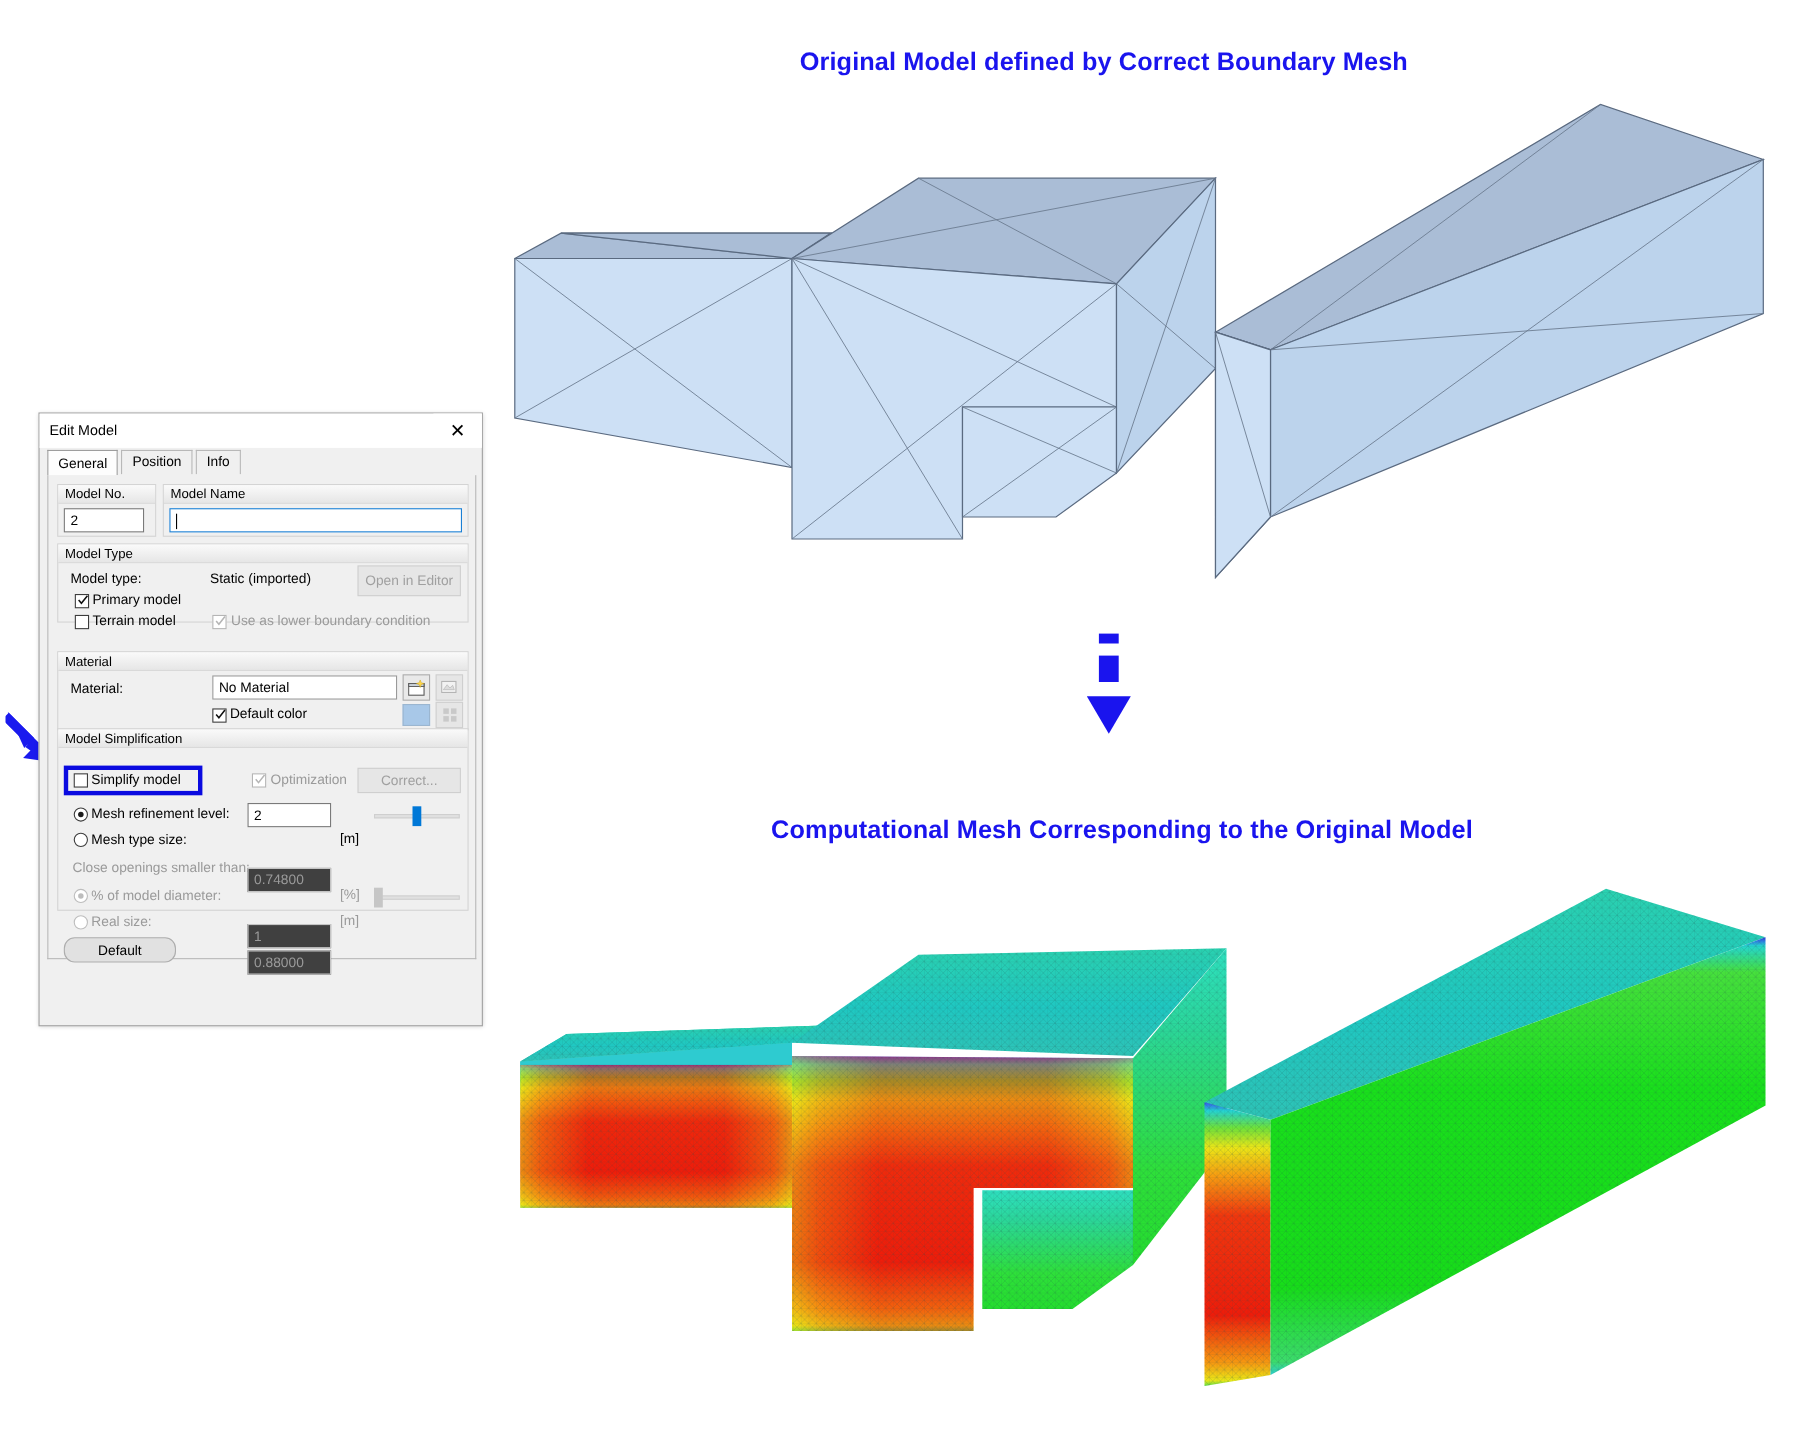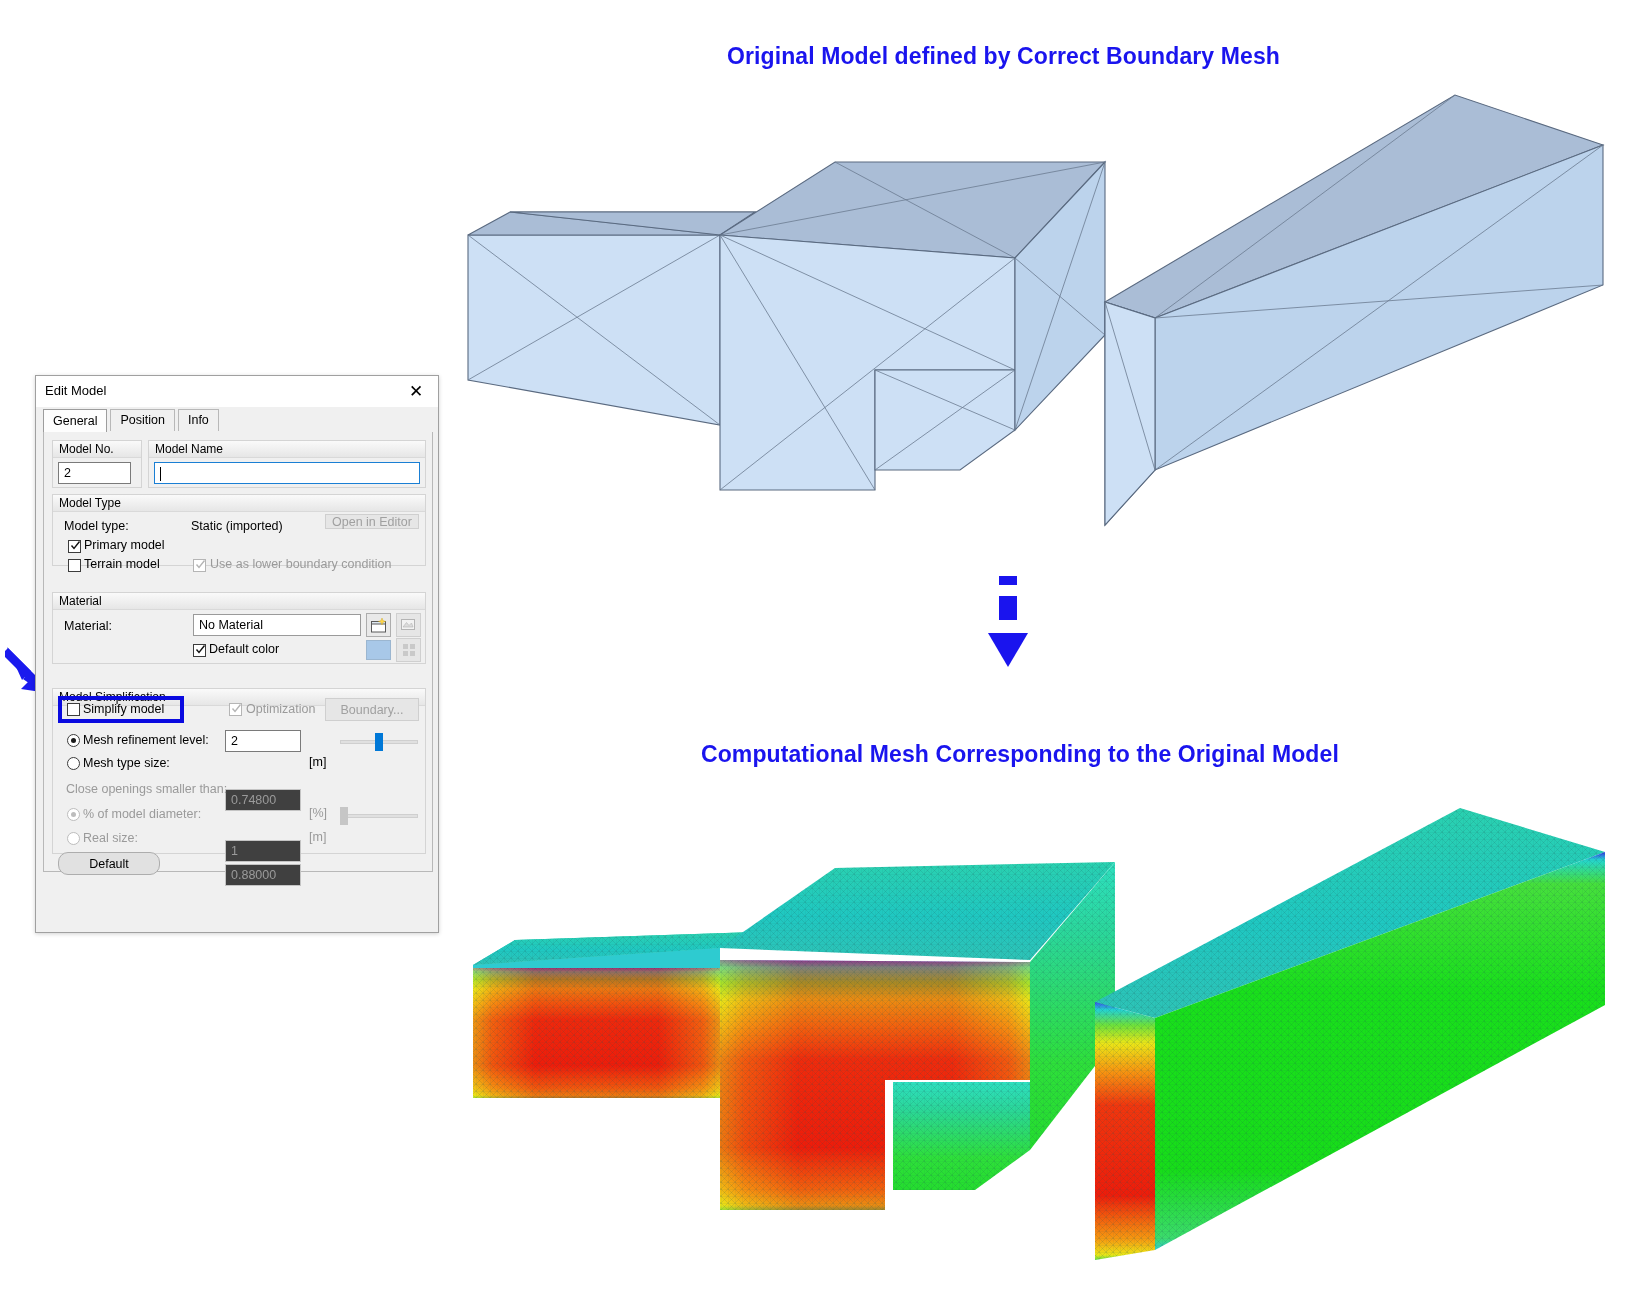--- a/index.html
+++ b/index.html
@@ -335,21 +335,21 @@
     </div>
     <div class="txtbox focus" style="left:110px;top:30px;width:266px;" title="">
       <span class="caret"></span>
     </div>
 
     <div class="groupbox" style="left:8px;top:62px;width:374px;height:72px;">
       <div class="group-header">Model Type</div>
     </div>
     <div class="lbl" style="left:20px;top:87px;">Model type:</div>
     <div class="lbl" style="left:147px;top:87px;">Static (imported)</div>
-    <div class="btn dim" style="left:281px;top:82px;width:94px;height:15px;">Open in Editor</div>
+    <div class="btn dim" style="left:281px;top:82px;width:94px;height:28px;">Open in Editor</div>
 
     <div class="cb" style="left:24px;top:108px;">
       <svg class="tick" viewBox="0 0 11 11">
         <path d="M1.5 5.5 L4 8.5 L9.5 1.5" stroke="#111" stroke-width="1.4" fill="none"></path>
       </svg>
     </div>
     <div class="lbl" style="left:40px;top:106px;">Primary model</div>
 
     <div class="cb" style="left:24px;top:127px;"></div>
     <div class="lbl" style="left:40px;top:125px;">Terrain model</div>
@@ -394,37 +394,37 @@
 
     <div class="iconbtn dim" style="left:352px;top:206px;width:25px;height:24px;">
       <svg width="14" height="14" viewBox="0 0 14 14">
         <rect x="1" y="1" width="5" height="5" fill="#c9c9c9"></rect>
         <rect x="8" y="1" width="5" height="5" fill="#c9c9c9"></rect>
         <rect x="1" y="8" width="5" height="5" fill="#c9c9c9"></rect>
         <rect x="8" y="8" width="5" height="5" fill="#c9c9c9"></rect>
       </svg>
     </div>
 
-    <div class="groupbox" style="left:8px;top:256px;width:374px;height:166px;">
+    <div class="groupbox" style="left:8px;top:230px;width:374px;height:166px;">
       <div class="group-header">Model Simplification</div>
     </div>
 
     <div id="highlight-box" style="left:14px;top:264px;width:126px;height:27px;"></div>
 
     <div class="cb" style="left:23px;top:271px;"></div>
     <div class="lbl" style="left:39px;top:270px;">Simplify model</div>
 
     <div class="cb dimbox" style="left:185px;top:271px;">
       <svg class="tick" viewBox="0 0 11 11">
         <path d="M1.5 5.5 L4 8.5 L9.5 1.5" stroke="#b5b5b5" stroke-width="1.4" fill="none"></path>
       </svg>
     </div>
     <div class="lbl dim" style="left:202px;top:270px;">Optimization</div>
 
-    <div class="btn dim" style="left:281px;top:266px;width:94px;height:23px;">Boundary...</div>
+    <div class="btn dim" style="left:281px;top:266px;width:94px;height:23px;">Correct...</div>
 
     <div class="rb" style="left:23px;top:302px;">
       <span class="dot"></span>
     </div>
     <div class="lbl" style="left:39px;top:301px;">Mesh refinement level:</div>
     <div class="txtbox" style="left:181px;top:298px;width:76px;">2</div>
     <div class="slider-track" style="left:296px;top:308px;width:78px;"></div>
     <div class="slider-thumb" style="left:331px;top:301px;"></div>
 
     <div class="rb" style="left:23px;top:325px;"></div>

